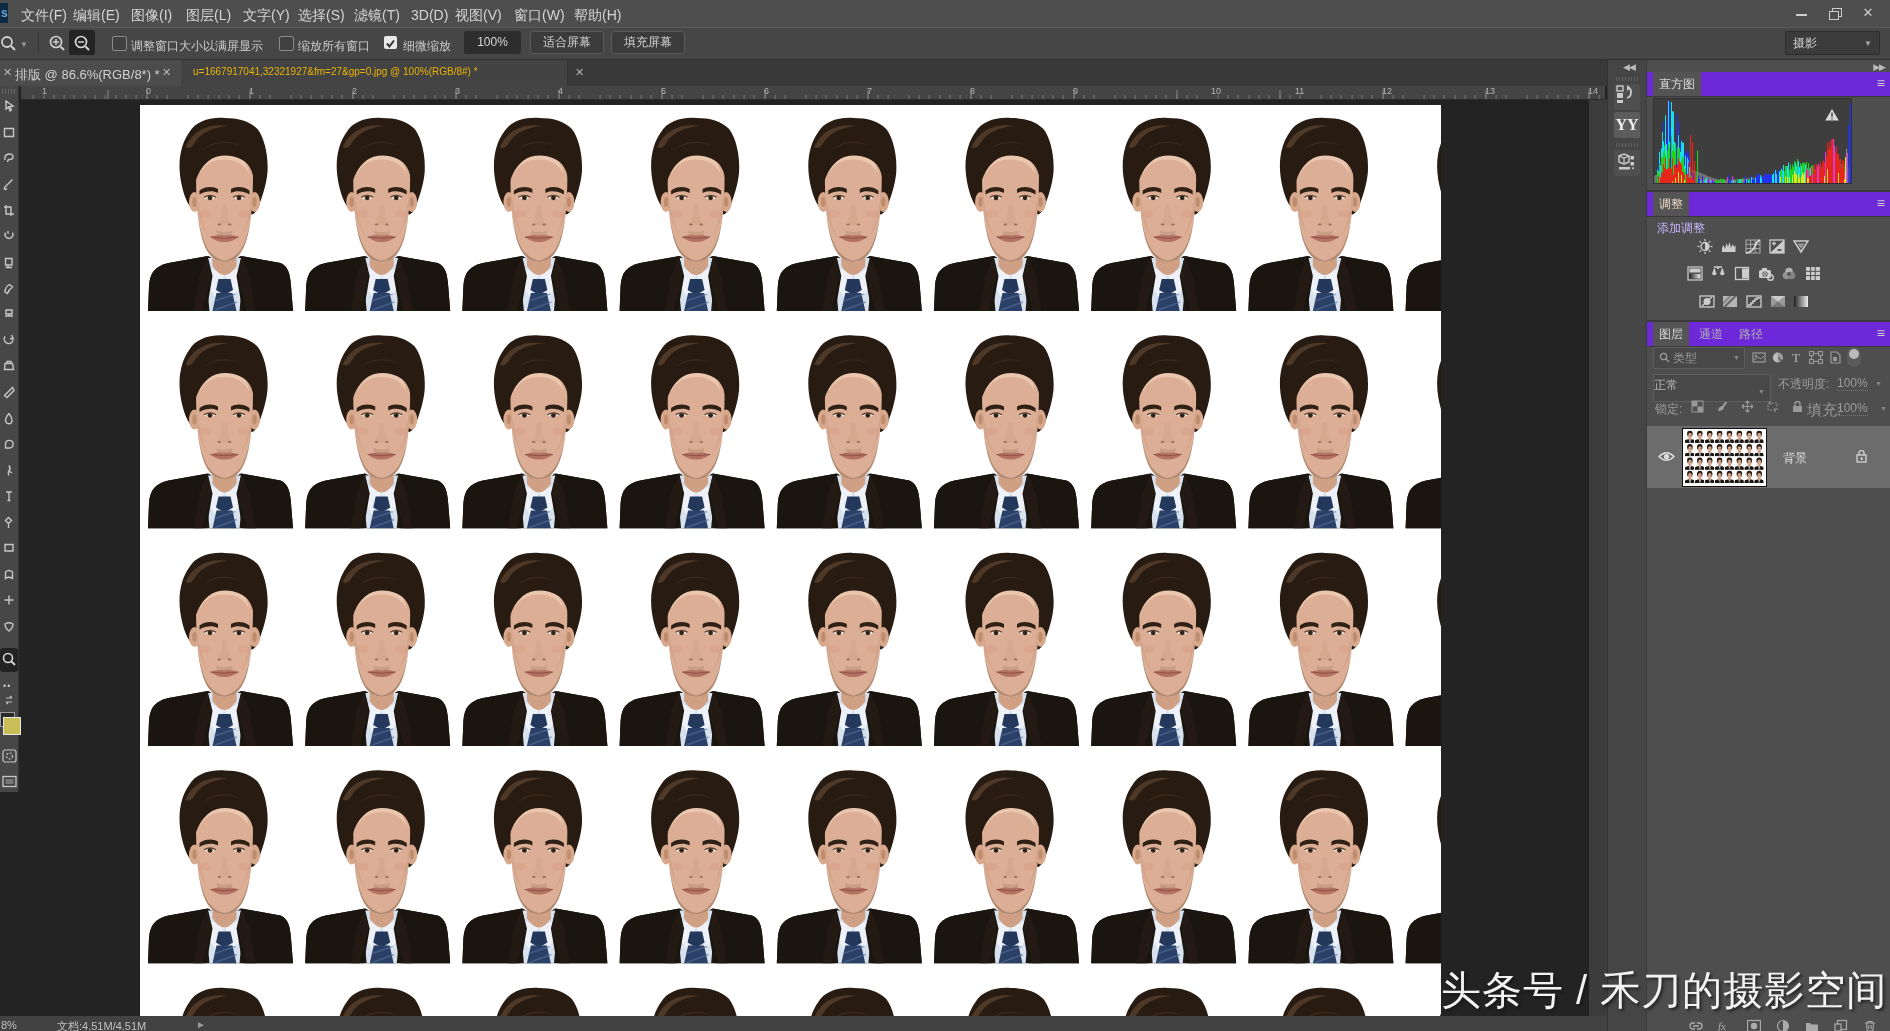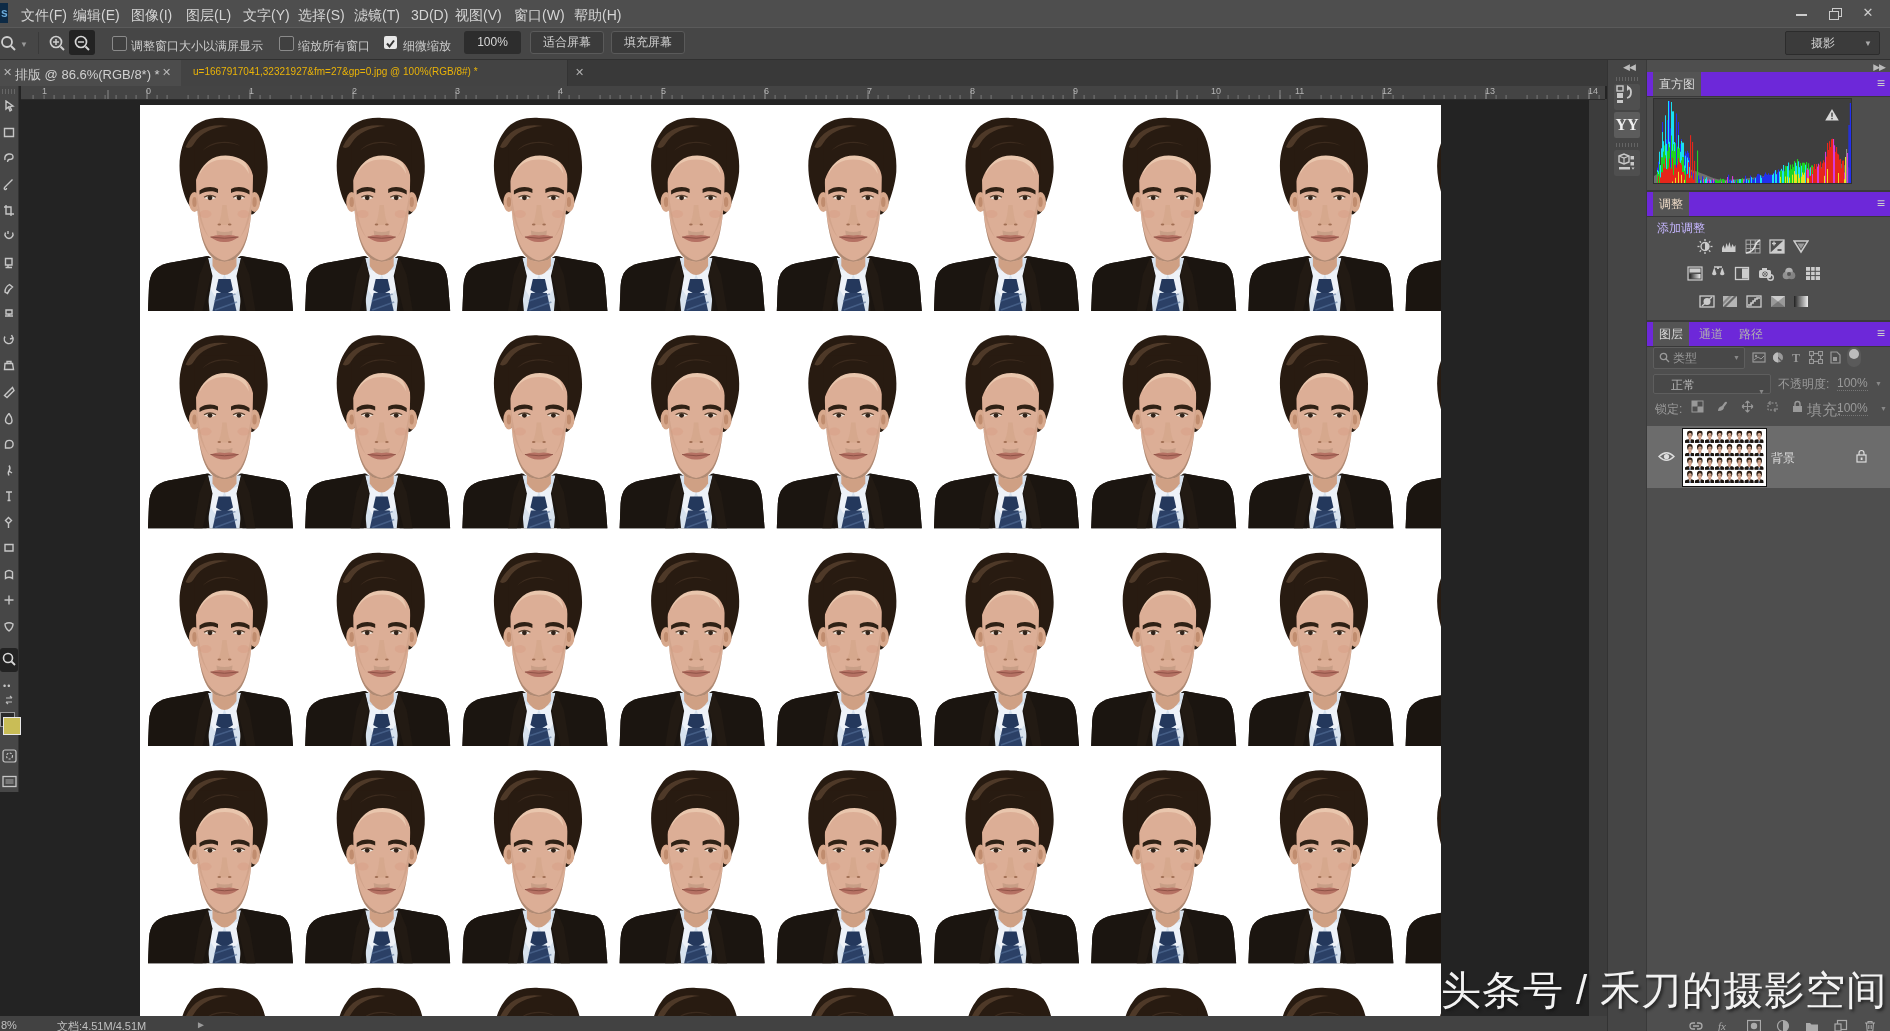--- a/index.html
+++ b/index.html
@@ -86,21 +86,21 @@
     <span class="olbl" style="left:131px">调整窗口大小以满屏显示</span>
     <div style="position:absolute;left:279px;top:8px;width:13px;height:13px;border:1px solid #8a8a8a;border-radius:2px;background:#404040"></div>
     <span class="olbl" style="left:298px">缩放所有窗口</span>
     <div style="position:absolute;left:384px;top:8px;width:13px;height:13px;background:#e8e8e8;border-radius:2px"><svg width="13" height="13">
         <path d="M3 6.5 L5.5 9.5 L10 3.5" stroke="#333" stroke-width="2" fill="none"></path>
       </svg></div>
     <span class="olbl" style="left:403px">细微缩放</span>
     <div style="position:absolute;left:464px;top:3px;width:57px;height:23px;background:#2d2d2d;border-radius:3px;text-align:center;line-height:23px;color:#d8d8d8;font-size:12px">100%</div>
     <div class="obtn" style="left:530px">适合屏幕</div>
     <div class="obtn" style="left:611px">填充屏幕</div>
-    <div style="position:absolute;left:1785px;top:3px;width:95px;height:24px;background:#3b3b3b;border:1px solid #2c2c2c;border-radius:2px;color:#d0d0d0;font-size:12px;line-height:23px;padding-left:25px;box-sizing:border-box">摄影<span style="float:right;margin-right:7px;font-size:8px;color:#aaa">▼</span></div>
+    <div style="position:absolute;left:1785px;top:3px;width:95px;height:24px;background:#3b3b3b;border:1px solid #2c2c2c;border-radius:2px;color:#d0d0d0;font-size:12px;line-height:23px;padding-left:7px;box-sizing:border-box">摄影<span style="float:right;margin-right:7px;font-size:8px;color:#aaa">▼</span></div>
   </div>
 <div class="tabbar">
     <div style="position:absolute;left:0;top:0;width:181px;height:26px;background:#4c4c4c"></div>
     <span style="position:absolute;left:3px;top:6px;color:#b8b8b8;font-size:11px">✕</span>
     <span style="position:absolute;left:15px;top:6px;color:#d0d0d0;font-size:13px">排版 @ 86.6%(RGB/8*) *</span>
     <span style="position:absolute;left:162px;top:6px;color:#b8b8b8;font-size:11px">✕</span>
     <div style="position:absolute;left:181px;top:0;width:386px;height:26px;background:#434343;border-right:1px solid #333"></div>
     <span style="position:absolute;left:193px;top:6px;color:#eab308;font-size:10px">u=1667917041,32321927&amp;fm=27&amp;gp=0.jpg @ 100%(RGB/8#) *</span>
     <span style="position:absolute;left:575px;top:6px;color:#b0b0b0;font-size:11px">✕</span>
   </div>
@@ -839,21 +839,21 @@
       <rect x="0.5" y="8.5" width="4" height="4" fill="#555" stroke="#999"></rect>
       <rect x="9.5" y="8.5" width="4" height="4" fill="#555" stroke="#999"></rect>
     </svg>
     <svg width="14" height="13" style="position:absolute;left:181px;top:293px" viewBox="0 0 14 13">
       <path d="M3 1 H9 L12 4 V12 H3 Z" fill="none" stroke="#999" stroke-width="1.2"></path>
       <rect x="5" y="6" width="4" height="4" fill="#999"></rect>
     </svg>
     <div style="position:absolute;left:200px;top:289px;width:14px;height:20px;background:#5a5a5a;border-radius:7px">
       <div style="width:10px;height:10px;border-radius:50%;background:#bbb;margin:2px auto 0"></div>
     </div>
-    <div style="position:absolute;left:6px;top:316px;width:118px;height:20px;background:#484848;border:1px solid #5e5e5e;border-radius:2px;color:#b4b4b4;font-size:12px;line-height:20px;padding-left:17px;box-sizing:border-box">正常<span style="float:right;margin:7px 5px 0 0;font-size:7px;color:#888">▼</span></div>
+    <div style="position:absolute;left:6px;top:316px;width:118px;height:28px;background:#484848;border:1px solid #5e5e5e;border-radius:2px;color:#b4b4b4;font-size:12px;line-height:20px;padding-left:0;box-sizing:border-box">正常<span style="float:right;margin:7px 5px 0 0;font-size:7px;color:#888">▼</span></div>
     <div style="position:absolute;left:131px;top:318px;color:#9a9a9a;font-size:12px">不透明度:</div>
     <div style="position:absolute;left:190px;top:318px;color:#9a9a9a;font-size:12px;border-bottom:1px dotted #777">100%</div>
     <span style="position:absolute;left:228px;top:322px;font-size:7px;color:#888">▼</span>
     <div style="position:absolute;left:8px;top:343px;color:#9a9a9a;font-size:12px">锁定:</div>
     <svg width="13" height="13" style="position:absolute;left:44px;top:342px" viewBox="0 0 13 13">
       <rect x="1" y="1" width="11" height="11" fill="none" stroke="#999"></rect>
       <rect x="1" y="1" width="5.5" height="5.5" fill="#999"></rect>
       <rect x="6.5" y="6.5" width="5.5" height="5.5" fill="#999"></rect>
     </svg>
     <svg width="13" height="13" style="position:absolute;left:69px;top:342px" viewBox="0 0 13 13">
@@ -908,21 +908,21 @@
           <use href="#p" x="2.0" y="41.2" width="9.3" height="12.9"></use>
           <use href="#p" x="11.9" y="41.2" width="9.3" height="12.9"></use>
           <use href="#p" x="21.8" y="41.2" width="9.3" height="12.9"></use>
           <use href="#p" x="31.7" y="41.2" width="9.3" height="12.9"></use>
           <use href="#p" x="41.6" y="41.2" width="9.3" height="12.9"></use>
           <use href="#p" x="51.5" y="41.2" width="9.3" height="12.9"></use>
           <use href="#p" x="61.4" y="41.2" width="9.3" height="12.9"></use>
           <use href="#p" x="71.3" y="41.2" width="9.3" height="12.9"></use>
         </svg>
       </div>
-      <div style="position:absolute;left:124px;top:24px;color:#dadada;font-size:12px">背景</div>
+      <div style="position:absolute;left:136px;top:24px;color:#dadada;font-size:12px">背景</div>
       <svg width="13" height="14" style="position:absolute;left:208px;top:23px" viewBox="0 0 13 14">
         <rect x="2" y="6" width="9" height="7" fill="none" stroke="#ddd" stroke-width="1.2"></rect>
         <path d="M4 6 V4 a2.5 2.5 0 0 1 5 0 V6" fill="none" stroke="#ddd" stroke-width="1.2"></path>
         <rect x="5.7" y="8.5" width="1.8" height="2.5" fill="#ddd"></rect>
       </svg>
     </div>
     <svg width="14" height="14" style="position:absolute;left:42px;top:961px" viewBox="0 0 14 14">
       <path d="M1 7 Q1 4 4 4 H6 M8 4 H10 Q13 4 13 7 Q13 10 10 10 H8 M6 10 H4 Q1 10 1 7 M4 7 H10" stroke="#aaa" stroke-width="1.3" fill="none"></path>
     </svg>
     <svg width="14" height="14" style="position:absolute;left:71px;top:961px" viewBox="0 0 14 14">

